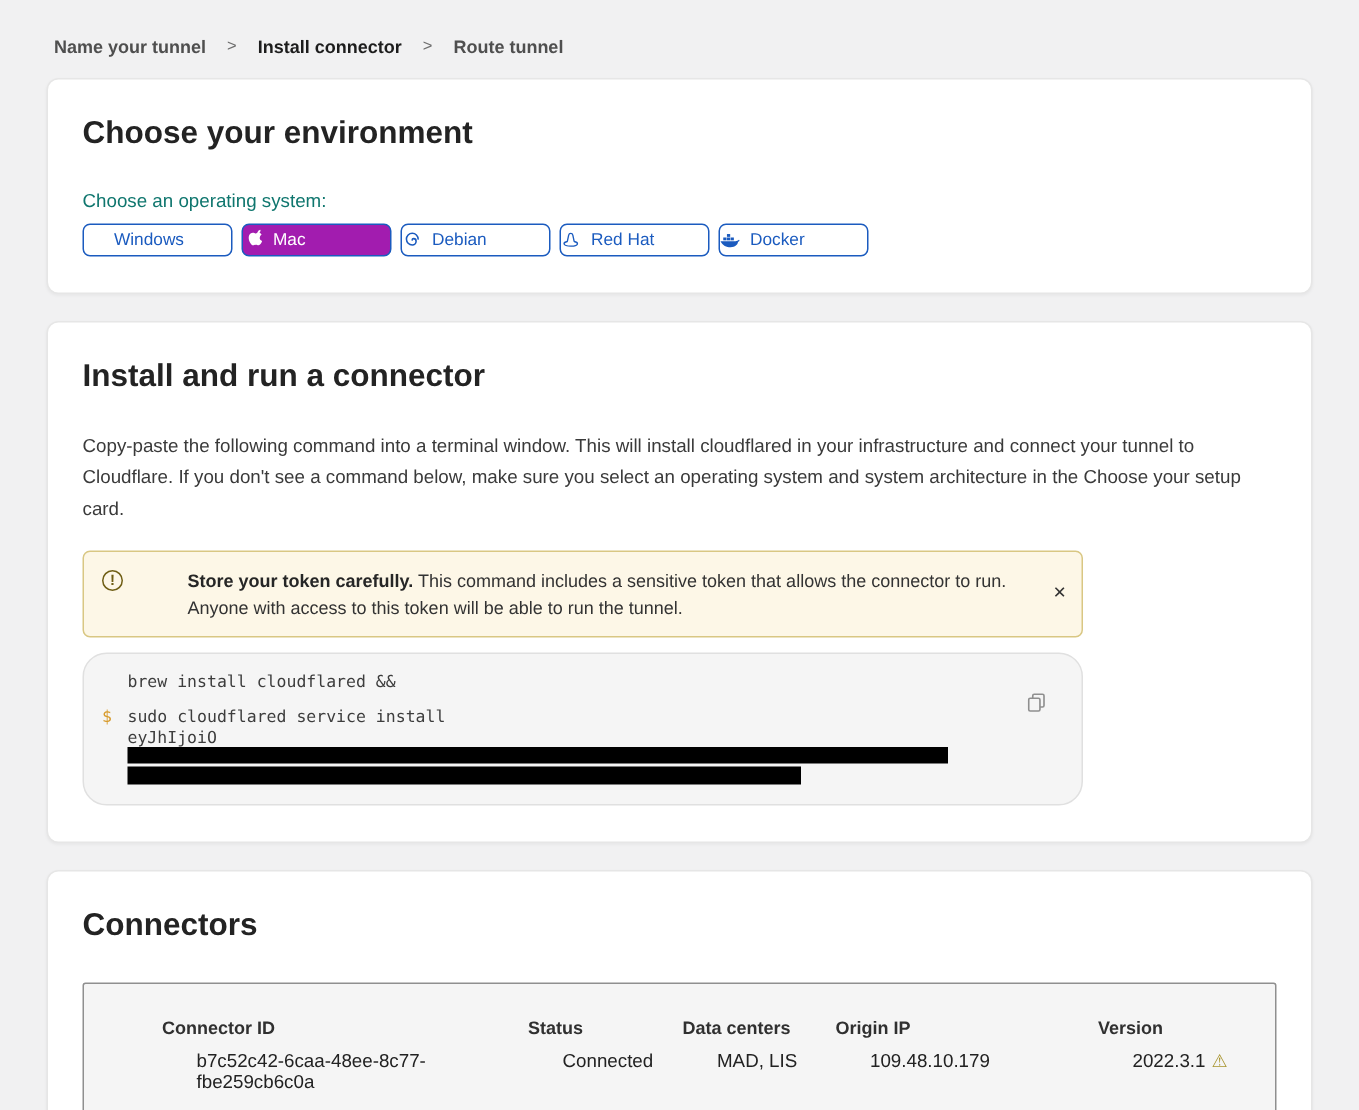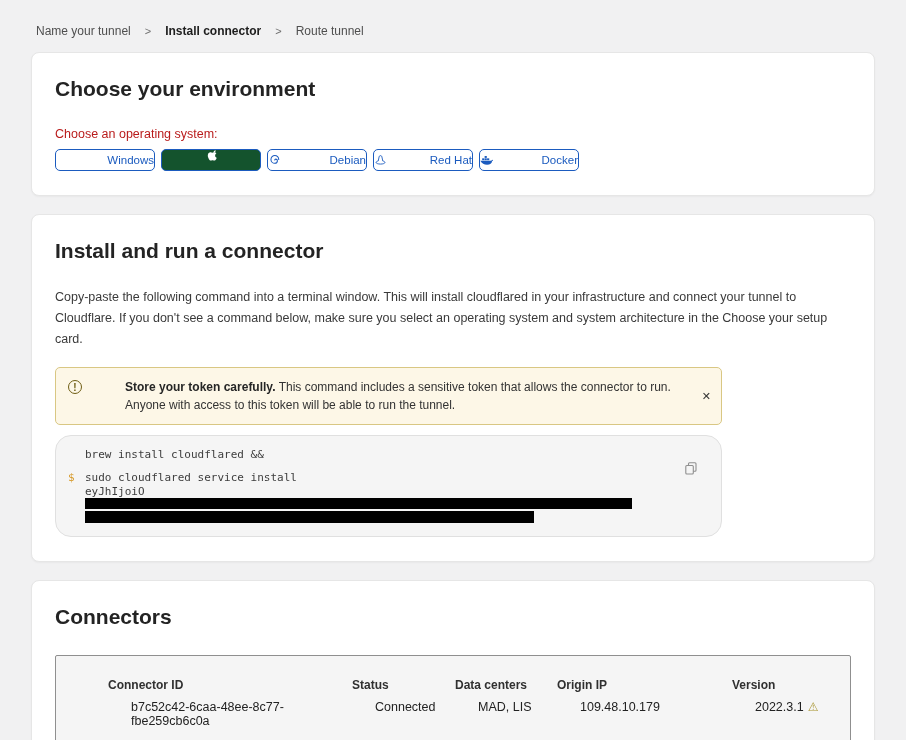--- a/index.html
+++ b/index.html
@@ -12,50 +12,50 @@
     overflow: hidden;
   }
   .page { padding: 0 31px; }
 
   
   .breadcrumb {
     display: flex; align-items: center; gap: 14px;
     padding: 24px 5px 14px 5px;
     font-size: 12px; color: #4f4f4f;
   }
-  .crumb { cursor: default; }
+  .crumb { cursor: default; font-weight: bold; }
   .crumb.active { font-weight: bold; color: #1d1d1d; }
   .crumb-sep { color: #6f6f6f; font-size: 11px; }
 
   
   .card {
     background: #ffffff;
     border: 1px solid #e6e6e6;
     border-radius: 8px;
     box-shadow: 0 1px 2px rgba(0,0,0,0.04);
     padding: 24px 23px 24px 23px;
     margin-bottom: 18px;
   }
   .card-title { font-size: 21px; font-weight: bold; color: #232323; }
 
   
-  .os-label { margin-top: 26px; font-size: 12.5px; color: #b91c1c; }
+  .os-label { margin-top: 26px; font-size: 12.5px; color: #0f766e; }
   .os-row { display: flex; gap: 6px; margin-top: 8px; }
   .os-btn {
     width: 100px; height: 22px;
-    display: flex; align-items: center; justify-content: space-between; gap: 7px;
+    display: flex; align-items: center; justify-content: flex-start; gap: 7px;
     background: #ffffff;
     border: 1px solid #1b5bbf;
     border-radius: 5px;
     color: #1b5bbf;
     font-size: 11.5px;
     font-family: "Liberation Sans", sans-serif;
     cursor: pointer;
   }
-  .os-btn.selected { background: #14532d; color: #ffffff; flex-direction: column; }
+  .os-btn.selected { background: #a21caf; color: #ffffff; }
   .os-icon { display: inline-flex; width: 13px; height: 13px; align-items: center; justify-content: center; }
   .win-grid { display: grid; grid-template-columns: 5px 5px; grid-template-rows: 5px 5px; gap: 1px; }
   .win-grid i { background: #1b5bbf; }
 
   
   .card-desc {
     margin-top: 24px;
     font-size: 12.5px; line-height: 21px; color: #3a3a3a;
     max-width: 800px;
   }

